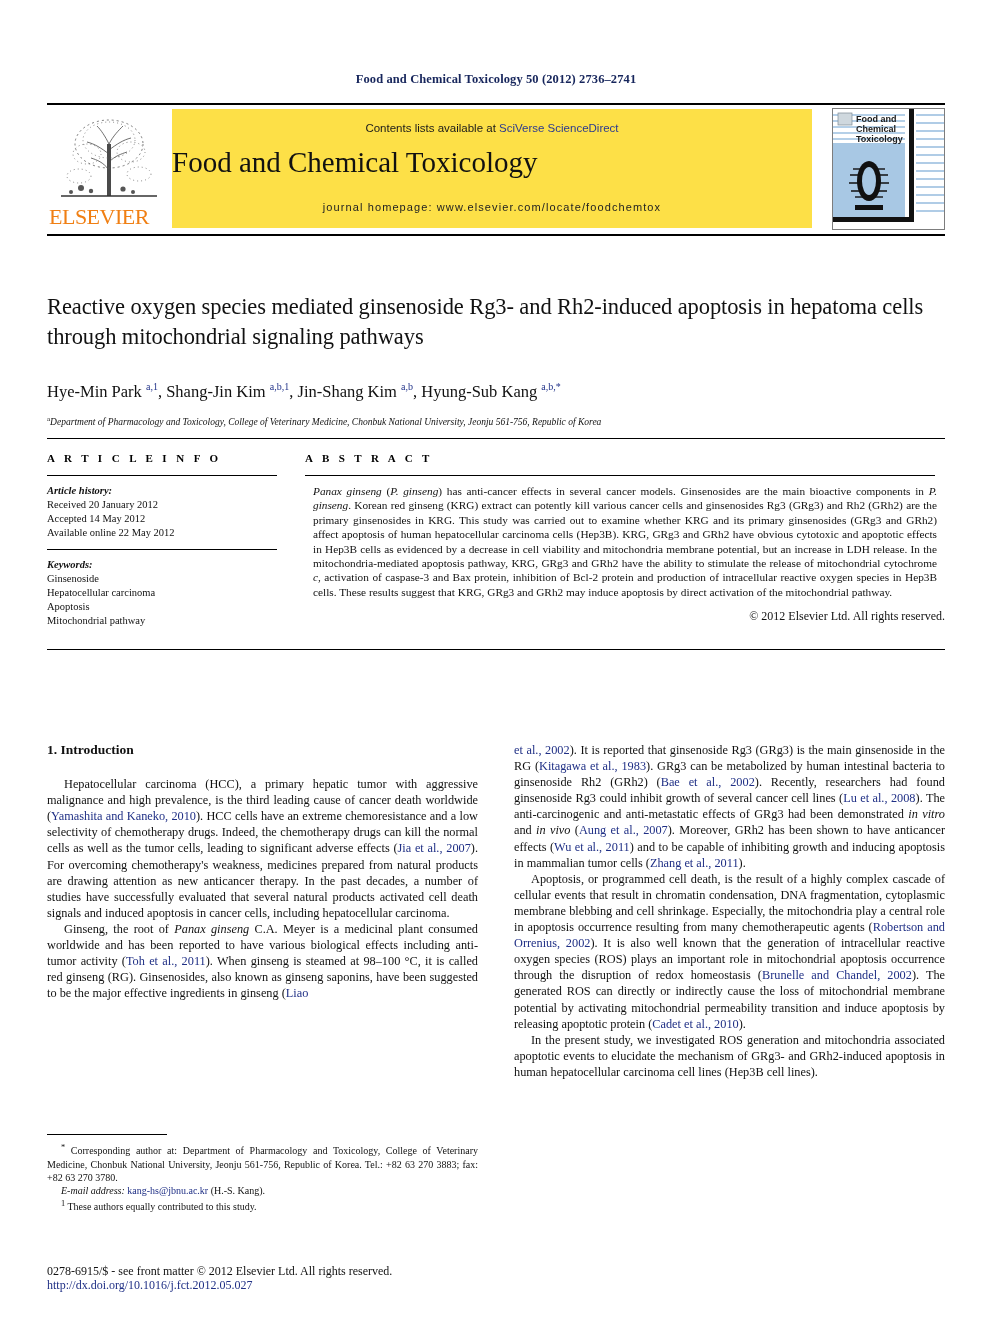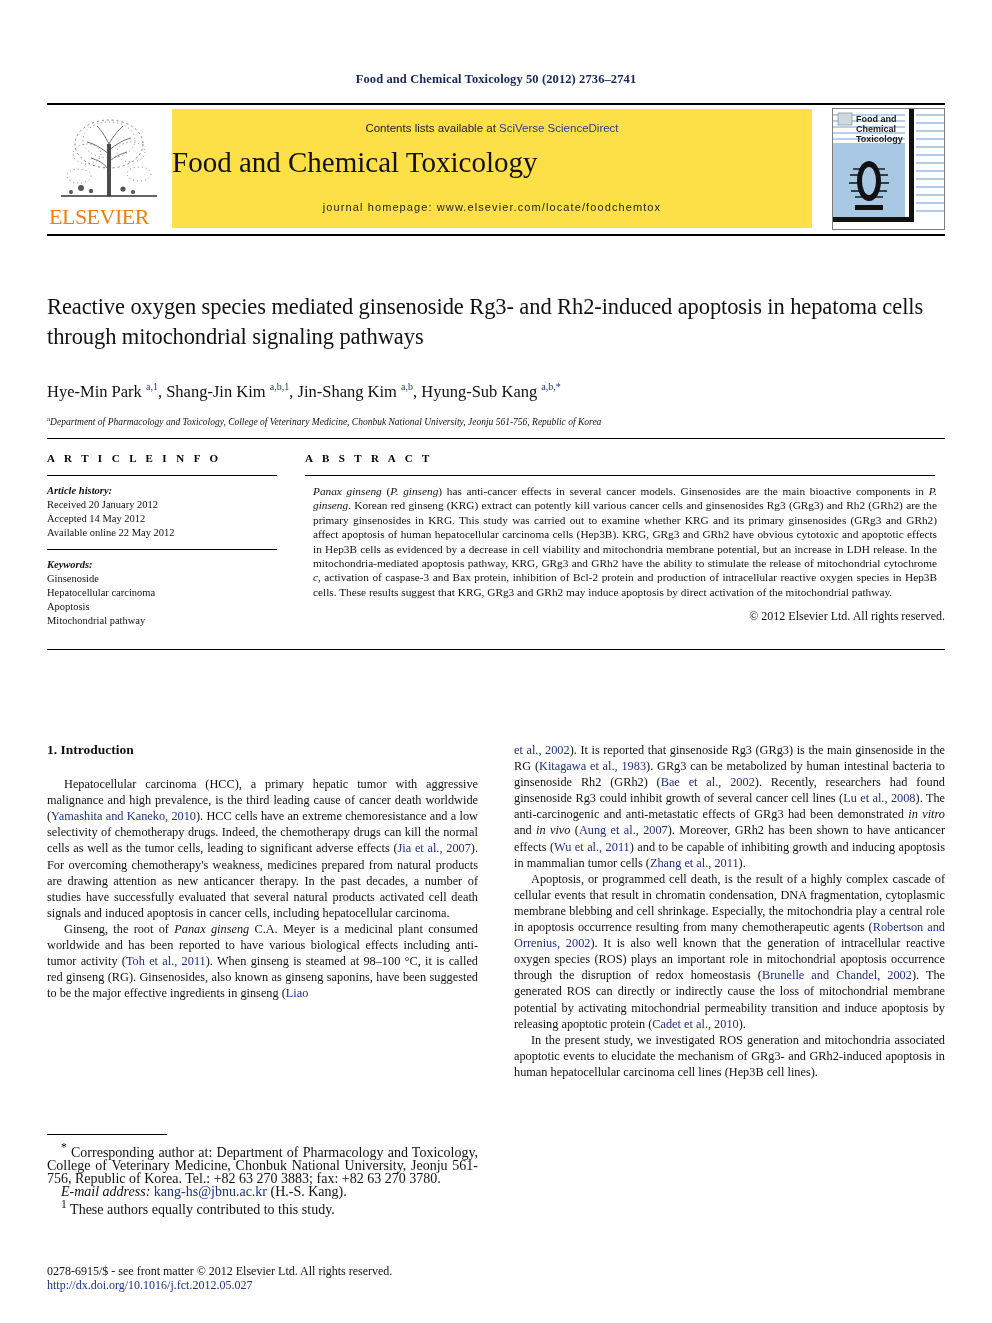--- a/index.html
+++ b/index.html
@@ -280,21 +280,21 @@
   .ref { color: #1f2f85; }
   .bcol i { font-style: italic; }
 
   
   .footnotes {
     position: absolute;
     left: 47px;
     top: 1134px;
     width: 431px;
     font-family: "Liberation Serif", serif;
-    font-size: 14px;
+    font-size: 10px;
     line-height: 13.2px;
     color: #111;
     text-align: justify;
   }
   .fn-rule {
     width: 120px;
     height: 1px;
     background: #000;
     margin-bottom: 6px;
   }

